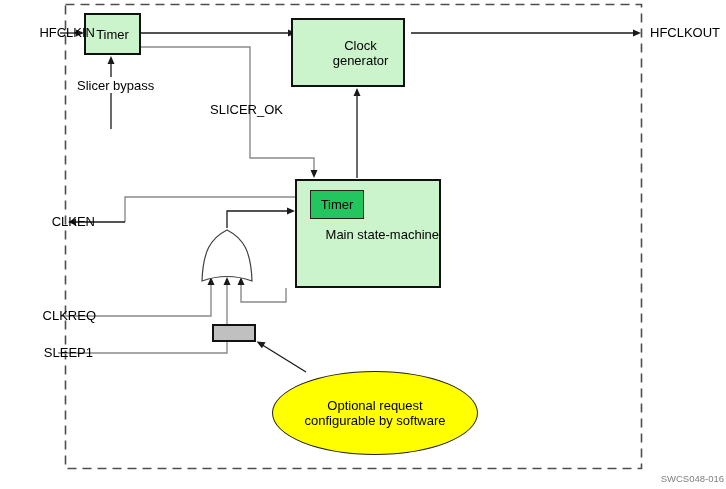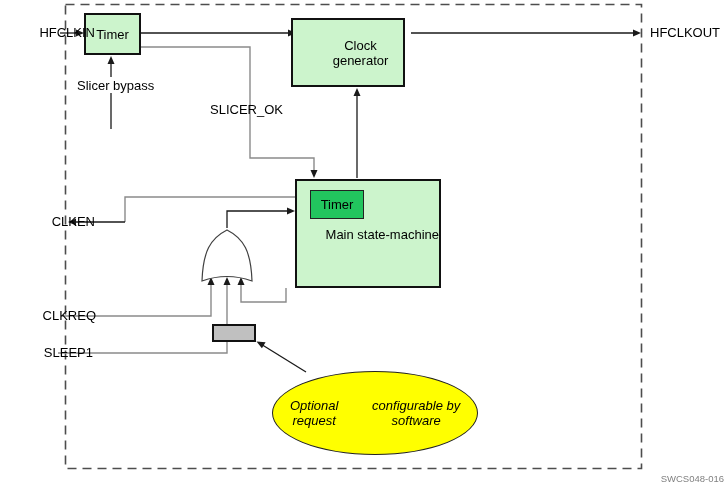--- a/index.html
+++ b/index.html
@@ -48,24 +48,23 @@
     box-sizing:border-box;
     background:#c0c0c0;
     border:2.5px solid #111;
   }
   #note{
     position:absolute;left:272px;top:371px;width:206px;height:84px;
     box-sizing:border-box;
     background:#ffff00;
     border:1.5px solid #222;
     border-radius:50%;
-    display:flex;align-items:center;justify-content:center;
+    display:flex;flex-direction:column;align-items:center;justify-content:center;
     font-size:13px;line-height:15px;
     text-align:center;
-    font-style:italic;
   }
   #figcode{
     position:absolute;left:640px;top:473px;width:84px;
     text-align:right;
     font-size:9.5px;color:#808080;
   }
 </style>
 </head>
 <body>
 

